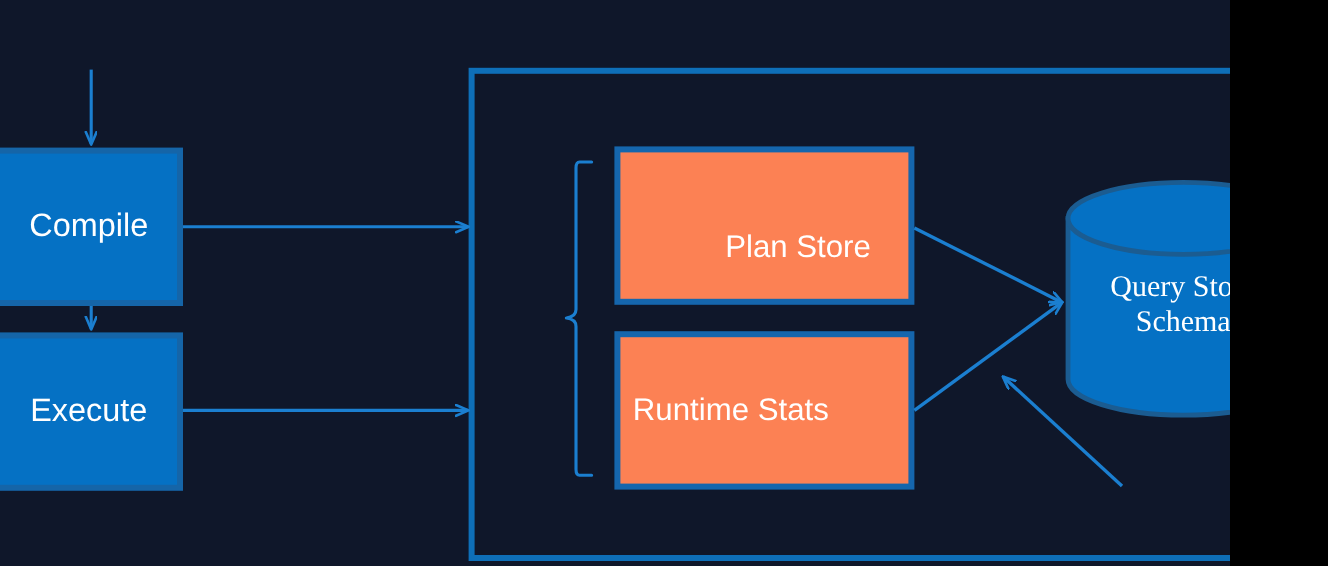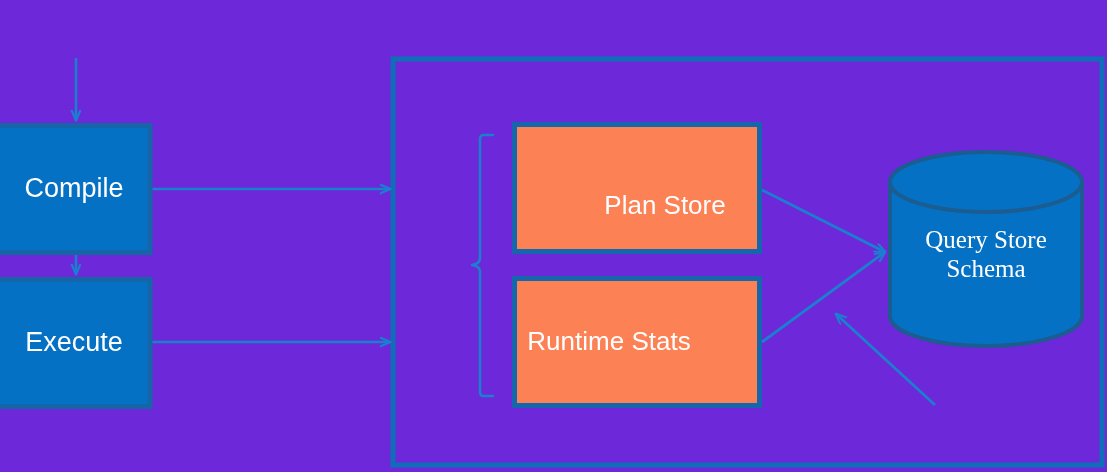--- a/index.html
+++ b/index.html
@@ -2,23 +2,23 @@
 <html><head>
 <meta charset="utf-8">
 <style>
   html, body {
     margin: 0;
     padding: 0;
     background: #000000;
   }
   #canvas {
     position: relative;
-    width: 1107px;
+    width: 1025px;
     height: 472px;
-    background: #6d28d9;
+    background: #0f172a;
     overflow: hidden;
     font-family: "Liberation Sans", sans-serif;
   }
   #canvas svg.layer {
     position: absolute;
     left: 0;
     top: 0;
     width: 1107px;
     height: 472px;
     overflow: visible;

